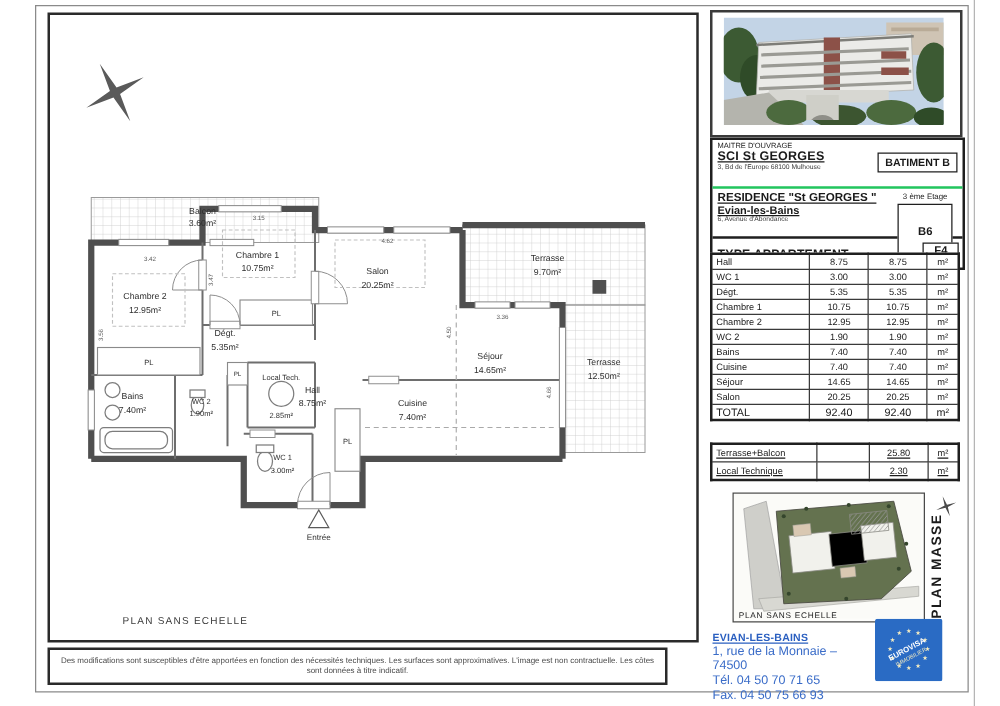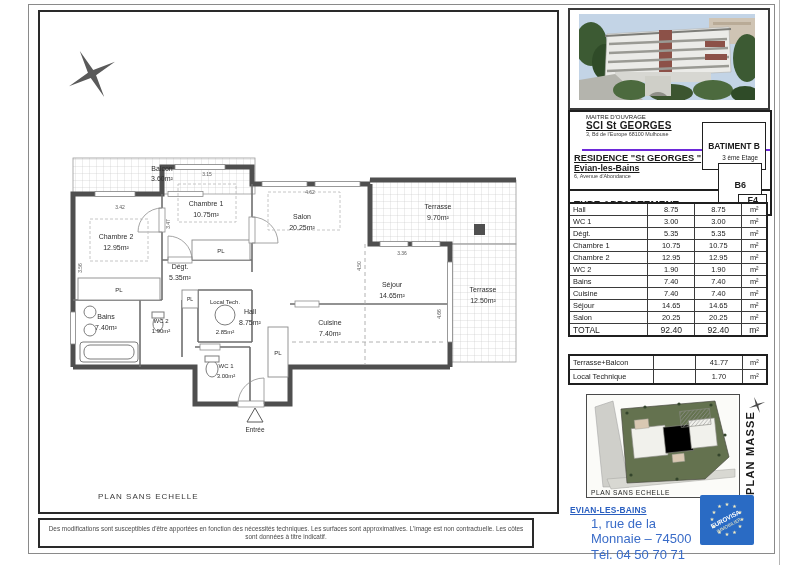--- a/index.html
+++ b/index.html
@@ -20,56 +20,56 @@
     display:flex;align-items:center;justify-content:center;background:#fff;}
   .disclaimer-text{font-size:6.4px;color:#4a4a4a;text-align:center;padding:0 6px;line-height:1.3;}
 
   
   .right-col{position:absolute;left:568px;top:8px;width:206px;height:544px;}
   .photo-box{position:absolute;left:0;top:0;width:198px;height:98px;border:2px solid #3a3a3a;background:#fff;}
   .photo-box svg{position:absolute;left:9px;top:4px;}
 
   .info-block{position:absolute;left:0;top:102px;width:200px;border:2px solid #1f1f1f;background:#fff;}
   .sec{position:relative;padding:2px 4px;}
-  .sec-owner{height:33px;border-bottom:2px solid #6d28d9;margin-left:12px;}
+  .sec-owner{height:33px;border-bottom:2px solid #22c55e;}
   .sec-res{height:34px;border-bottom:2px solid #1f1f1f;}
   .sec-type{height:19px;}
   .owner-label{font-size:6px;color:#222;}
   .owner-name{font-size:10px;font-weight:bold;text-decoration:underline;letter-spacing:.2px;}
   .tiny-addr{font-size:5.4px;color:#3c3c3c;}
-  .building-box{position:absolute;right:4px;top:10px;border:1.5px solid #1f1f1f;font-size:8.5px;font-weight:bold;padding:18px 5px;background:#fff;}
+  .building-box{position:absolute;right:4px;top:10px;border:1.5px solid #1f1f1f;font-size:8.5px;font-weight:bold;padding:2px 5px;background:#fff;}
   .res-title{font-size:9.3px;font-weight:bold;text-decoration:underline;}
   .res-city{font-size:8.8px;font-weight:bold;text-decoration:underline;}
   .floor-label{position:absolute;right:12px;top:3px;font-size:6.3px;color:#222;}
   .unit-box{position:absolute;right:8px;top:12px;border:1.5px solid #1f1f1f;font-size:9px;font-weight:bold;padding:16px 15px;background:#fff;}
   .type-title{font-size:9.8px;font-weight:bold;text-decoration:underline;letter-spacing:.2px;}
   .colhead{position:absolute;font-size:5.8px;color:#1f1f1f;bottom:2px;}
   .colhead-hab{left:90px;}
   .colhead-sol{left:140px;}
   .f4-box{position:absolute;right:3px;top:3px;border:1.5px solid #1f1f1f;font-size:9px;font-weight:bold;padding:0 8px;background:#fff;}
 
   table.area-table{position:absolute;left:0;top:194px;width:200px;border-collapse:collapse;border:2px solid #1f1f1f;background:#fff;}
   table.area-table td{border:1px solid #3a3a3a;font-size:7.4px;padding:0 3px;height:11px;}
   td.c-label{width:84px;text-align:left;}
   td.c-val{width:46px;text-align:center;}
   td.c-unit{width:20px;text-align:center;font-size:6.8px;}
   tr.total-row td{font-weight:normal;font-size:8.6px;border-top:1.5px solid #1f1f1f;}
 
   table.annex-table{position:absolute;left:0;top:346px;width:200px;border-collapse:collapse;border:2px solid #1f1f1f;background:#fff;}
-  table.annex-table td{border:1px solid #3a3a3a;font-size:7.4px;padding:0 3px;height:13px;}
+  table.annex-table td{border:1px solid #3a3a3a;font-size:7.4px;padding:0 3px;height:13px;text-decoration:underline;}
 
   .siteplan-box{position:absolute;left:18px;top:386px;width:152px;height:102px;border:1px solid #4a4a4a;background:#fdfdfb;}
   .siteplan-scale{position:absolute;left:4px;bottom:1px;font-size:6.6px;letter-spacing:.6px;color:#222;}
   .plan-masse-label{position:absolute;left:176px;top:487px;transform:rotate(-90deg);transform-origin:left top;
     font-size:11px;font-weight:bold;letter-spacing:1.2px;color:#1a1a1a;white-space:nowrap;}
   .site-compass{position:absolute;left:180px;top:388px;}
 
   .agency{position:absolute;left:2px;top:497px;width:128px;}
   .agency-city{font-size:8.4px;font-weight:bold;text-decoration:underline;color:#2a5fc0;letter-spacing:.2px;}
-  .agency-line{font-size:13px;color:#3a6cc8;margin-top:1px;margin-left:21px;}
+  .agency-line{font-size:10px;color:#3a6cc8;margin-top:1px;}
   .logo-box{position:absolute;left:132px;top:487px;}
 </style>
 </head>
 <body>
 
 <div class="page-frame"></div>
 <div class="edge-line"></div>
 
 <div class="plan-box">
   <svg class="plan-svg" viewBox="0 0 517 496">
@@ -350,27 +350,27 @@
         <td class="c-unit">m²</td>
       </tr>
     </tbody>
   </table>
 
   <table class="annex-table">
     <tbody>
       <tr>
         <td class="c-label">Terrasse+Balcon</td>
         <td class="c-val"></td>
-        <td class="c-val">41.77</td>
+        <td class="c-val">25.80</td>
         <td class="c-unit">m²</td>
       </tr>
       <tr>
         <td class="c-label">Local Technique</td>
         <td class="c-val"></td>
-        <td class="c-val">1.70</td>
+        <td class="c-val">2.30</td>
         <td class="c-unit">m²</td>
       </tr>
     </tbody>
   </table>
 
   <div class="siteplan-box">
     <svg width="150" height="100" viewBox="0 0 150 100">
       <defs>
         <pattern id="roofhatch" width="4" height="4" patternUnits="userSpaceOnUse">
           <path d="M0,4 L4,0" stroke="#9a9a9a" stroke-width="0.7"></path>

